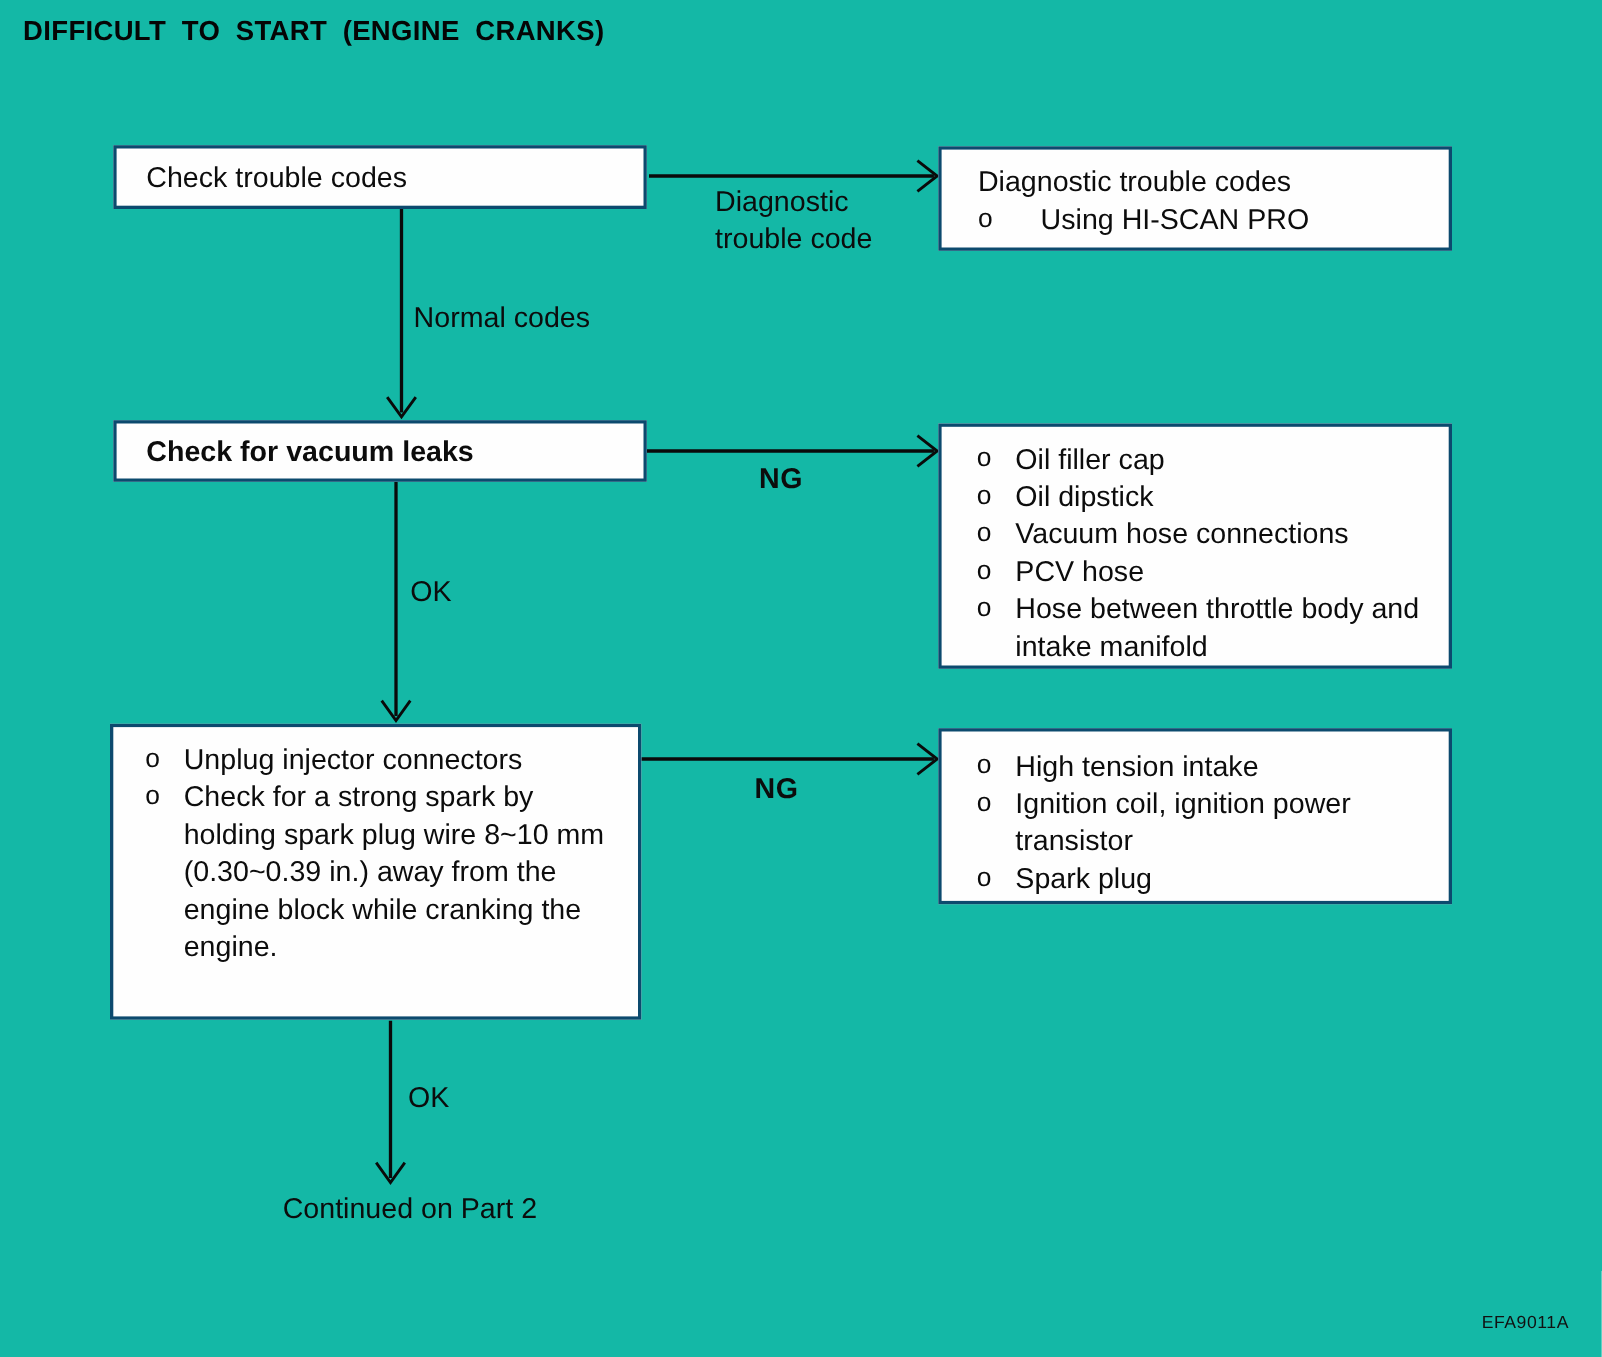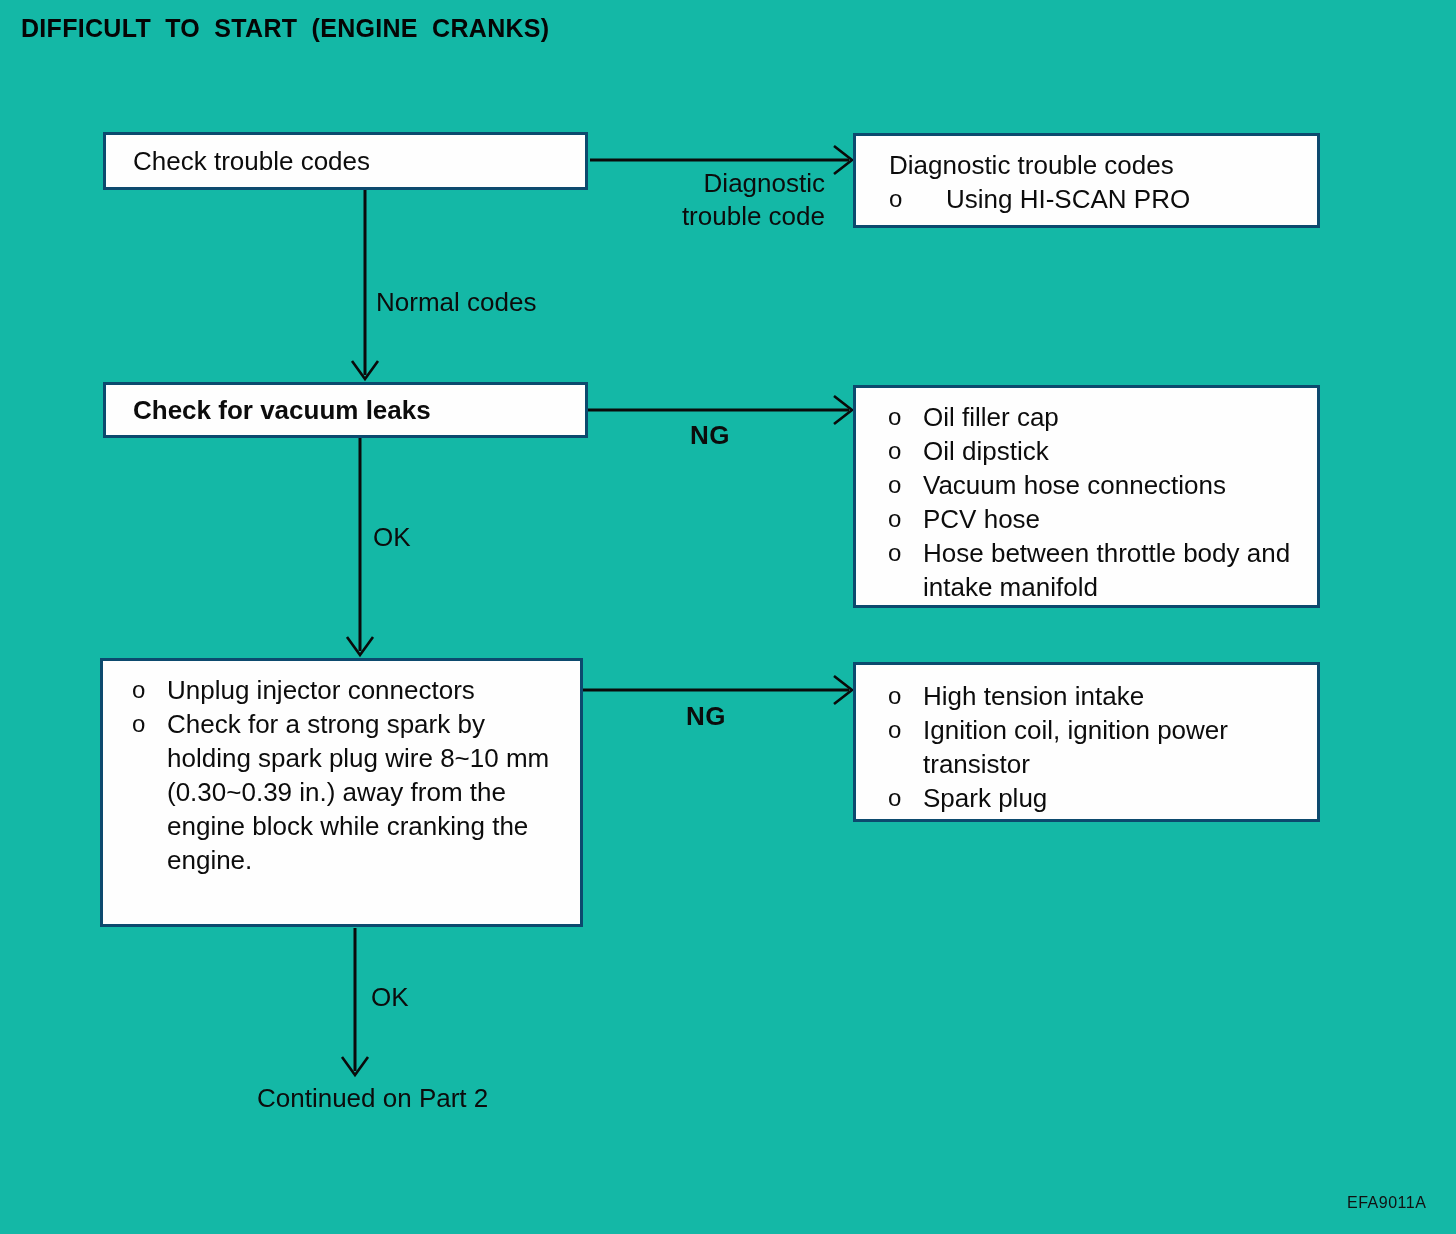--- a/index.html
+++ b/index.html
@@ -38,21 +38,20 @@
   .bullet {
     flex: 0 0 35px;
     font-size: 24px; line-height: 34px;
   }
   .bullet.wide { flex: 0 0 57px; }
   .item-text { flex: 1 1 auto; }
   .edge-label {
     position: absolute;
     font-size: 26px; line-height: 33px;
     color: #0c0c0c;
-    text-align: right;
   }
   .edge-label.strong { font-weight: bold; letter-spacing: 0.5px; }
   .terminal-label {
     position: absolute;
     font-size: 26px; color: #0c0c0c;
   }
   .figure-code {
     position: absolute; left: 1347px; top: 1194px;
     font-size: 16px; font-weight: normal; letter-spacing: 0.5px;
     color: #111;
@@ -106,21 +105,21 @@
   <div class="flow-box" style="left:853px; top:133px; width:467px; height:95px; padding:12px 14px 0 33px;">
     <div>Diagnostic trouble codes</div>
     <div class="bullet-row">
       <span class="bullet wide">o</span>
       <span class="item-text">Using HI-SCAN PRO</span>
     </div>
   </div>
 
   <div class="edge-label" style="left:650px; top:167px; width:175px;">Diagnostic trouble code</div>
 
-  <div class="edge-label" style="left:376px; top:272px;margin-top:14px;">Normal codes</div>
+  <div class="edge-label" style="left:376px; top:272px;">Normal codes</div>
 
   <div class="flow-box single" style="left:103px; top:382px; width:485px; height:56px;font-weight:bold;">
     <span>Check for vacuum leaks</span>
   </div>
 
   <div class="edge-label strong" style="left:690px; top:419px;">NG</div>
 
   <div class="flow-box pad-list" style="left:853px; top:385px; width:467px; height:223px;">
     <div class="bullet-row">
       <span class="bullet">o</span>

